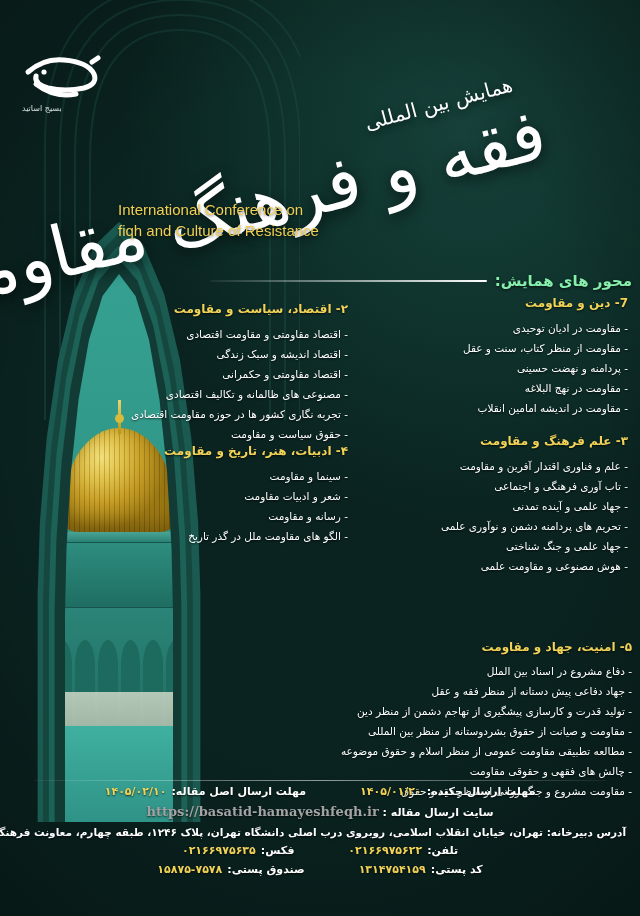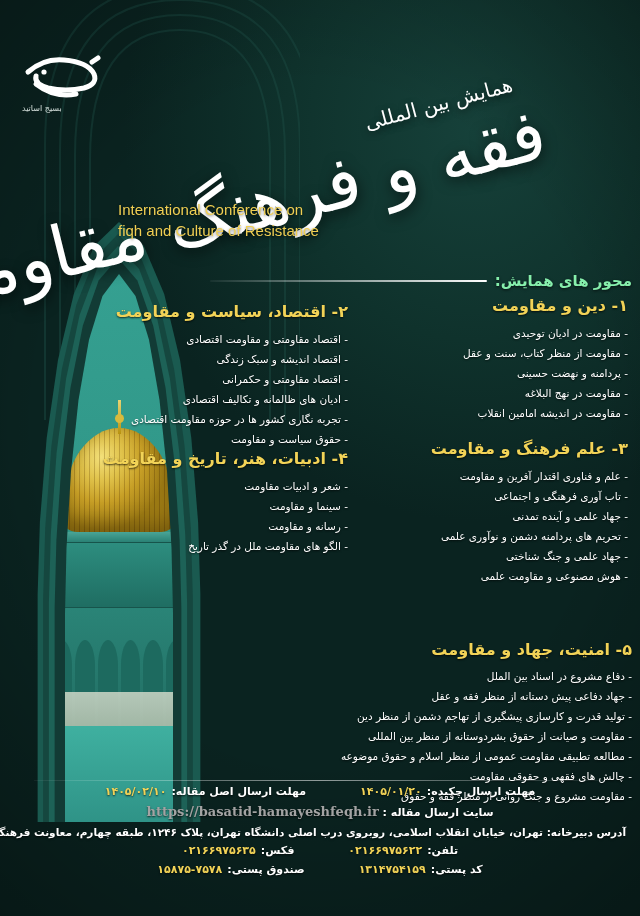--- a/index.html
+++ b/index.html
@@ -227,21 +227,21 @@
     height: 480px;
   }
   .col {
     position: absolute;
     top: 0;
   }
   .col-right { right: 4px; width: 296px; }
   .col-left  { left: 10px; width: 330px; top: 6px; }
 
   .sec-title {
-    font-size: 16px;
+    font-size: 12px;
     font-weight: bold;
     color: #f2d357;
     text-align: right;
     margin: 0 0 8px 0;
     text-shadow: 0 1px 2px rgba(0,0,0,.7);
     letter-spacing: .2px;
   }
   .sec-title.spaced { margin-top: 16px; }
   ul.items {
     list-style: none;
@@ -386,21 +386,21 @@
   </div>
 
   <div class="topics-header">
     <div class="label">محور های همایش:</div>
     <div class="rule"></div>
   </div>
 
   <div class="topics">
 
     <div class="col col-right">
-      <h3 class="sec-title">۱- دین و مقاومت</h3>
+      <h3 class="sec-title">7- دین و مقاومت</h3>
       <ul class="items">
         <li>- مقاومت در ادیان توحیدی</li>
         <li>- مقاومت از منظر کتاب، سنت و عقل</li>
         <li>- پردامنه و نهضت حسینی</li>
         <li>- مقاومت در نهج البلاغه</li>
         <li>- مقاومت در اندیشه امامین انقلاب</li>
       </ul>
 
       <h3 class="sec-title spaced">۳- علم فرهنگ و مقاومت</h3>
       <ul class="items">
@@ -412,29 +412,29 @@
         <li>- هوش مصنوعی و مقاومت علمی</li>
       </ul>
     </div>
 
     <div class="col col-left">
       <h3 class="sec-title">۲- اقتصاد، سیاست و مقاومت</h3>
       <ul class="items">
         <li>- اقتصاد مقاومتی و مقاومت اقتصادی</li>
         <li>- اقتصاد اندیشه و سبک زندگی</li>
         <li>- اقتصاد مقاومتی و حکمرانی</li>
-        <li>- ادیان های ظالمانه و تکالیف اقتصادی</li>
+        <li>- مصنوعی های ظالمانه و تکالیف اقتصادی</li>
         <li>- تجربه نگاری کشور ها در حوزه مقاومت اقتصادی</li>
         <li>- حقوق سیاست و مقاومت</li>
       </ul>
 
       <h3 class="sec-title">۴- ادبیات، هنر، تاریخ و مقاومت</h3>
       <ul class="items">
+        <li>- سینما و مقاومت</li>
         <li>- شعر و ادبیات مقاومت</li>
-        <li>- سینما و مقاومت</li>
         <li>- رسانه و مقاومت</li>
         <li>- الگو های مقاومت ملل در گذر تاریخ</li>
       </ul>
     </div>
   </div>
 
   <div class="section-wide">
     <h3 class="sec-title">۵- امنیت، جهاد و مقاومت</h3>
     <ul class="items">
       <li>- دفاع مشروع در اسناد بین الملل</li>

